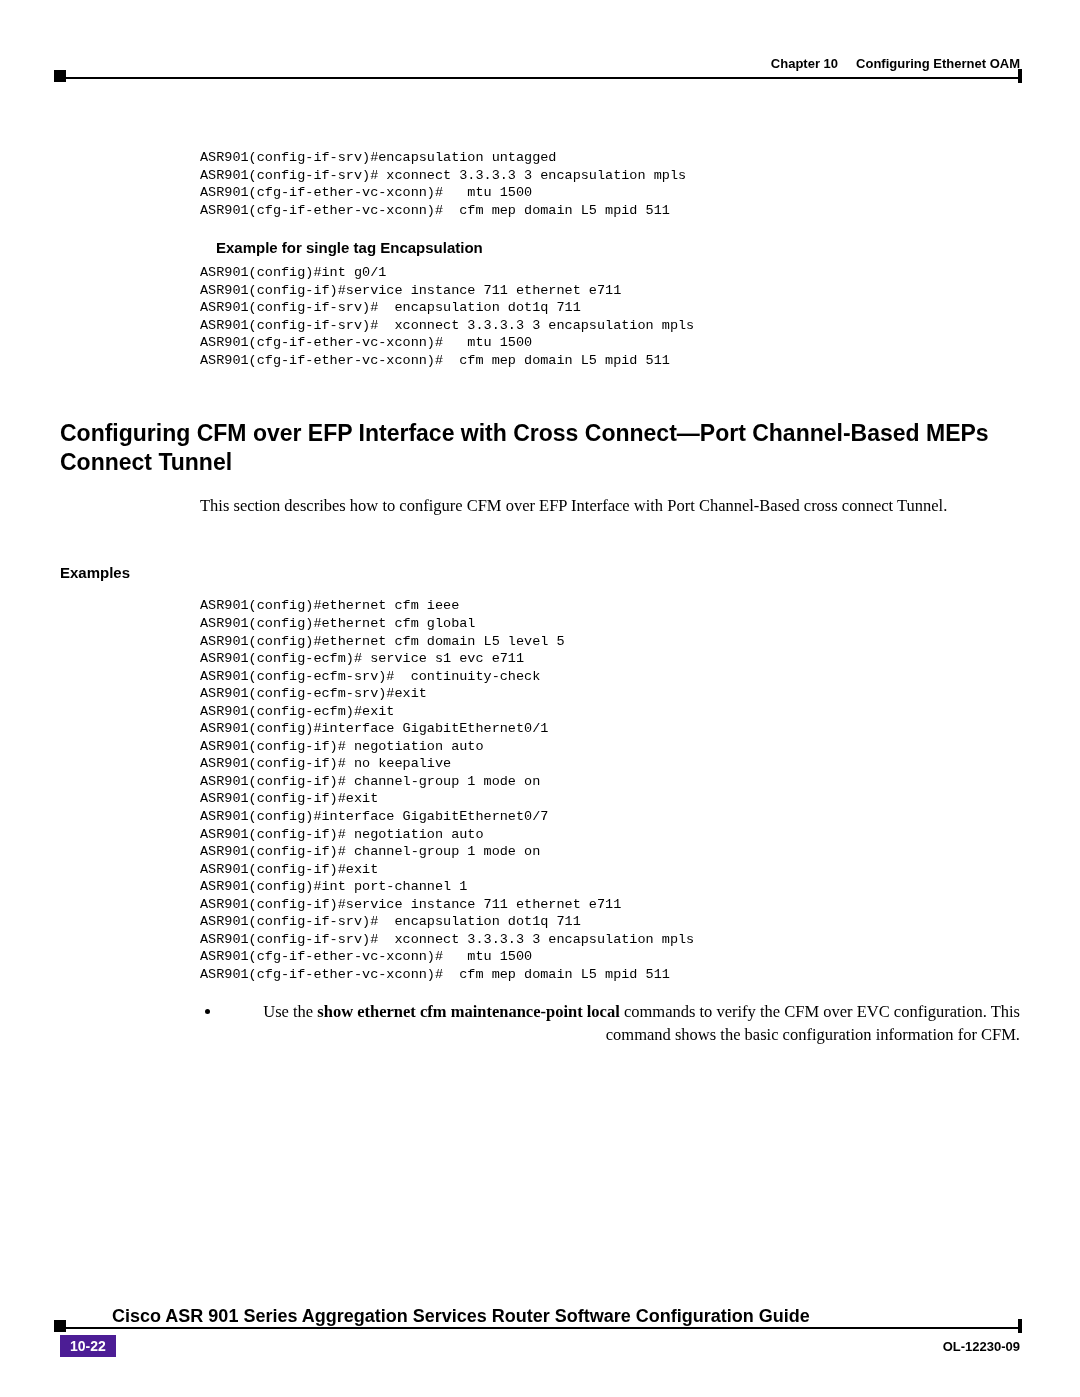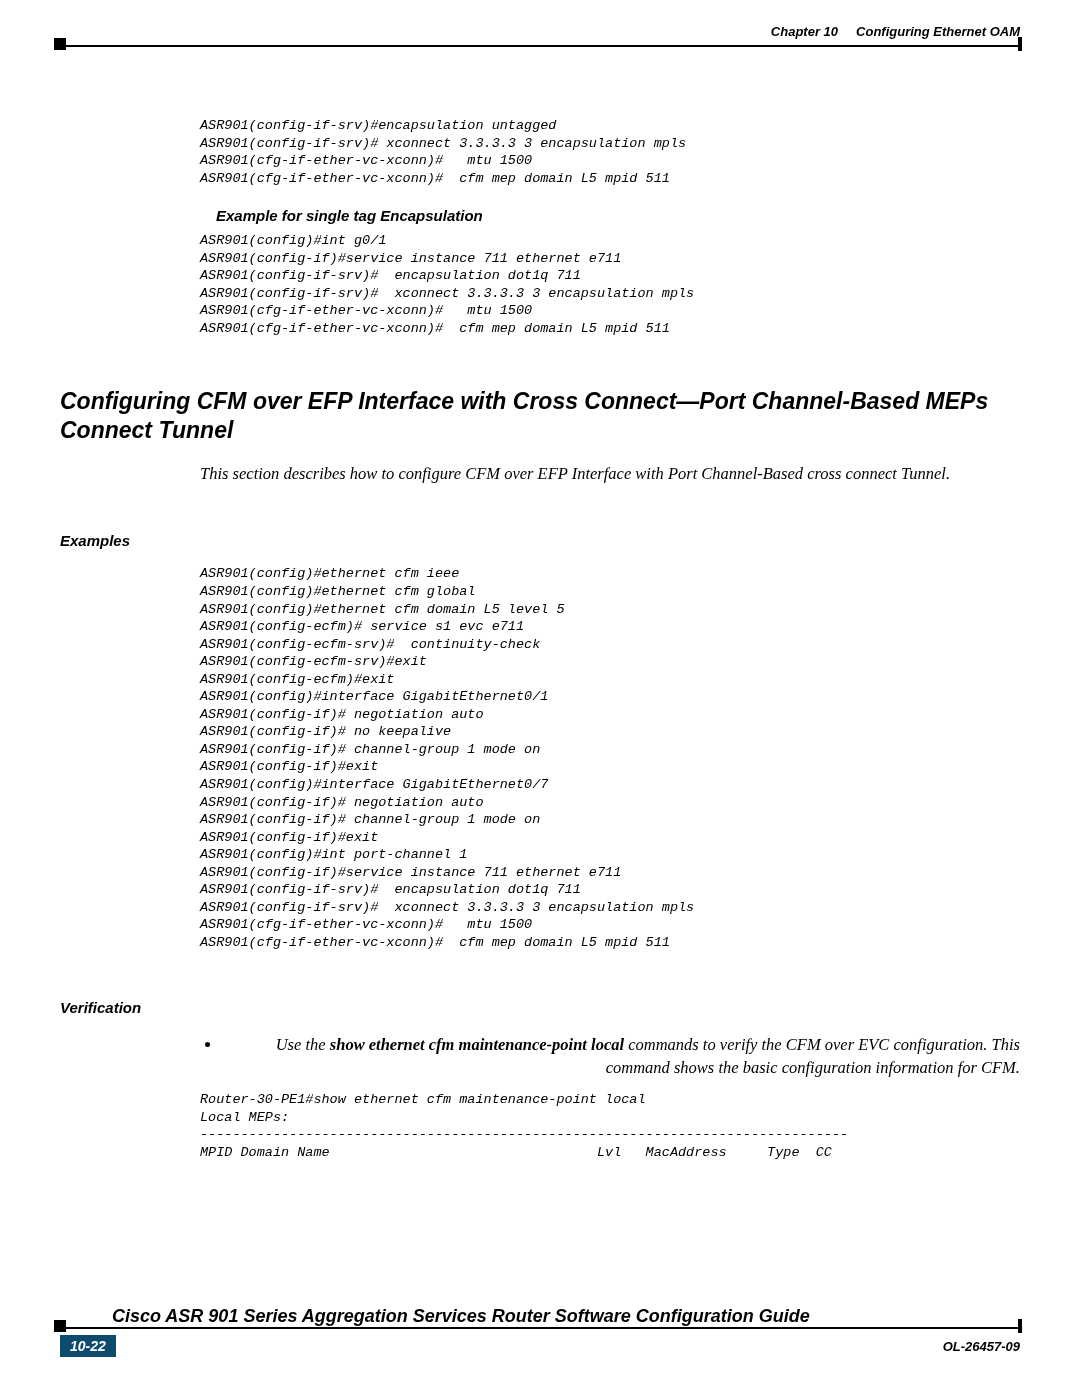--- a/index.html
+++ b/index.html
@@ -7,25 +7,24 @@
     padding: 0;
     background: #fff;
     font-family: "Times New Roman", Times, serif;
     color: #000;
     width: 1080px;
     height: 1397px;
     position: relative;
     box-sizing: border-box;
   }
   .page {
-    padding: 24px 60px 60px 60px;
+    padding: 56px 60px 60px 60px;
     position: relative;
     height: 100%;
     box-sizing: border-box;
-    font-style: italic;
   }
   .header-row {
     display: flex;
     justify-content: flex-end;
     align-items: center;
     gap: 18px;
     margin-bottom: 6px;
   }
   .header-text {
     font-family: Arial, Helvetica, sans-serif;
@@ -139,21 +138,21 @@
     margin-left: 52px;
     margin-top: -20px;
   }
   .footer-row {
     display: flex;
     justify-content: space-between;
     align-items: center;
     margin-top: 6px;
   }
   .page-num-box {
-    background: #0c4a6e;
+    background: #4c1d95;
     color: #fff;
     font-family: Arial, Helvetica, sans-serif;
     font-weight: bold;
     font-size: 14px;
     padding: 3px 10px;
     display: inline-block;
   }
   .doc-id {
     font-family: Arial, Helvetica, sans-serif;
     font-weight: bold;
@@ -208,38 +207,33 @@
 ASR901(config-if)# negotiation auto
 ASR901(config-if)# channel-group 1 mode on
 ASR901(config-if)#exit
 ASR901(config)#int port-channel 1
 ASR901(config-if)#service instance 711 ethernet e711
 ASR901(config-if-srv)#  encapsulation dot1q 711
 ASR901(config-if-srv)#  xconnect 3.3.3.3 3 encapsulation mpls
 ASR901(cfg-if-ether-vc-xconn)#   mtu 1500
 ASR901(cfg-if-ether-vc-xconn)#  cfm mep domain L5 mpid 511</pre>
 
-    <div class="side-heading">Verification</div>
 
     <ul class="bullets">
       <li>
         <span>Use the </span><span class="bold-inline">show ethernet cfm maintenance-point local</span><span> commands to verify the CFM over EVC configuration. This command shows the basic configuration information for CFM.</span>
       </li>
     </ul>
-    <pre class="code">Router-30-PE1#show ethernet cfm maintenance-point local
-Local MEPs:
---------------------------------------------------------------------------------
-MPID Domain Name                                 Lvl   MacAddress     Type  CC</pre>
   </div>
 
   <div class="footer">
     <div class="footer-title">Cisco ASR 901 Series Aggregation Services Router Software Configuration Guide</div>
     <div style="position:relative;">
       <hr class="footer-rule">
       <div class="footer-box-left"></div>
       <div class="footer-end"></div>
     </div>
     <div class="footer-row">
       <span class="page-num-box">10-22</span>
-      <span class="doc-id">OL-26457-09</span>
+      <span class="doc-id">OL-12230-09</span>
     </div>
   </div>
 </div>
 
 </body></html>

